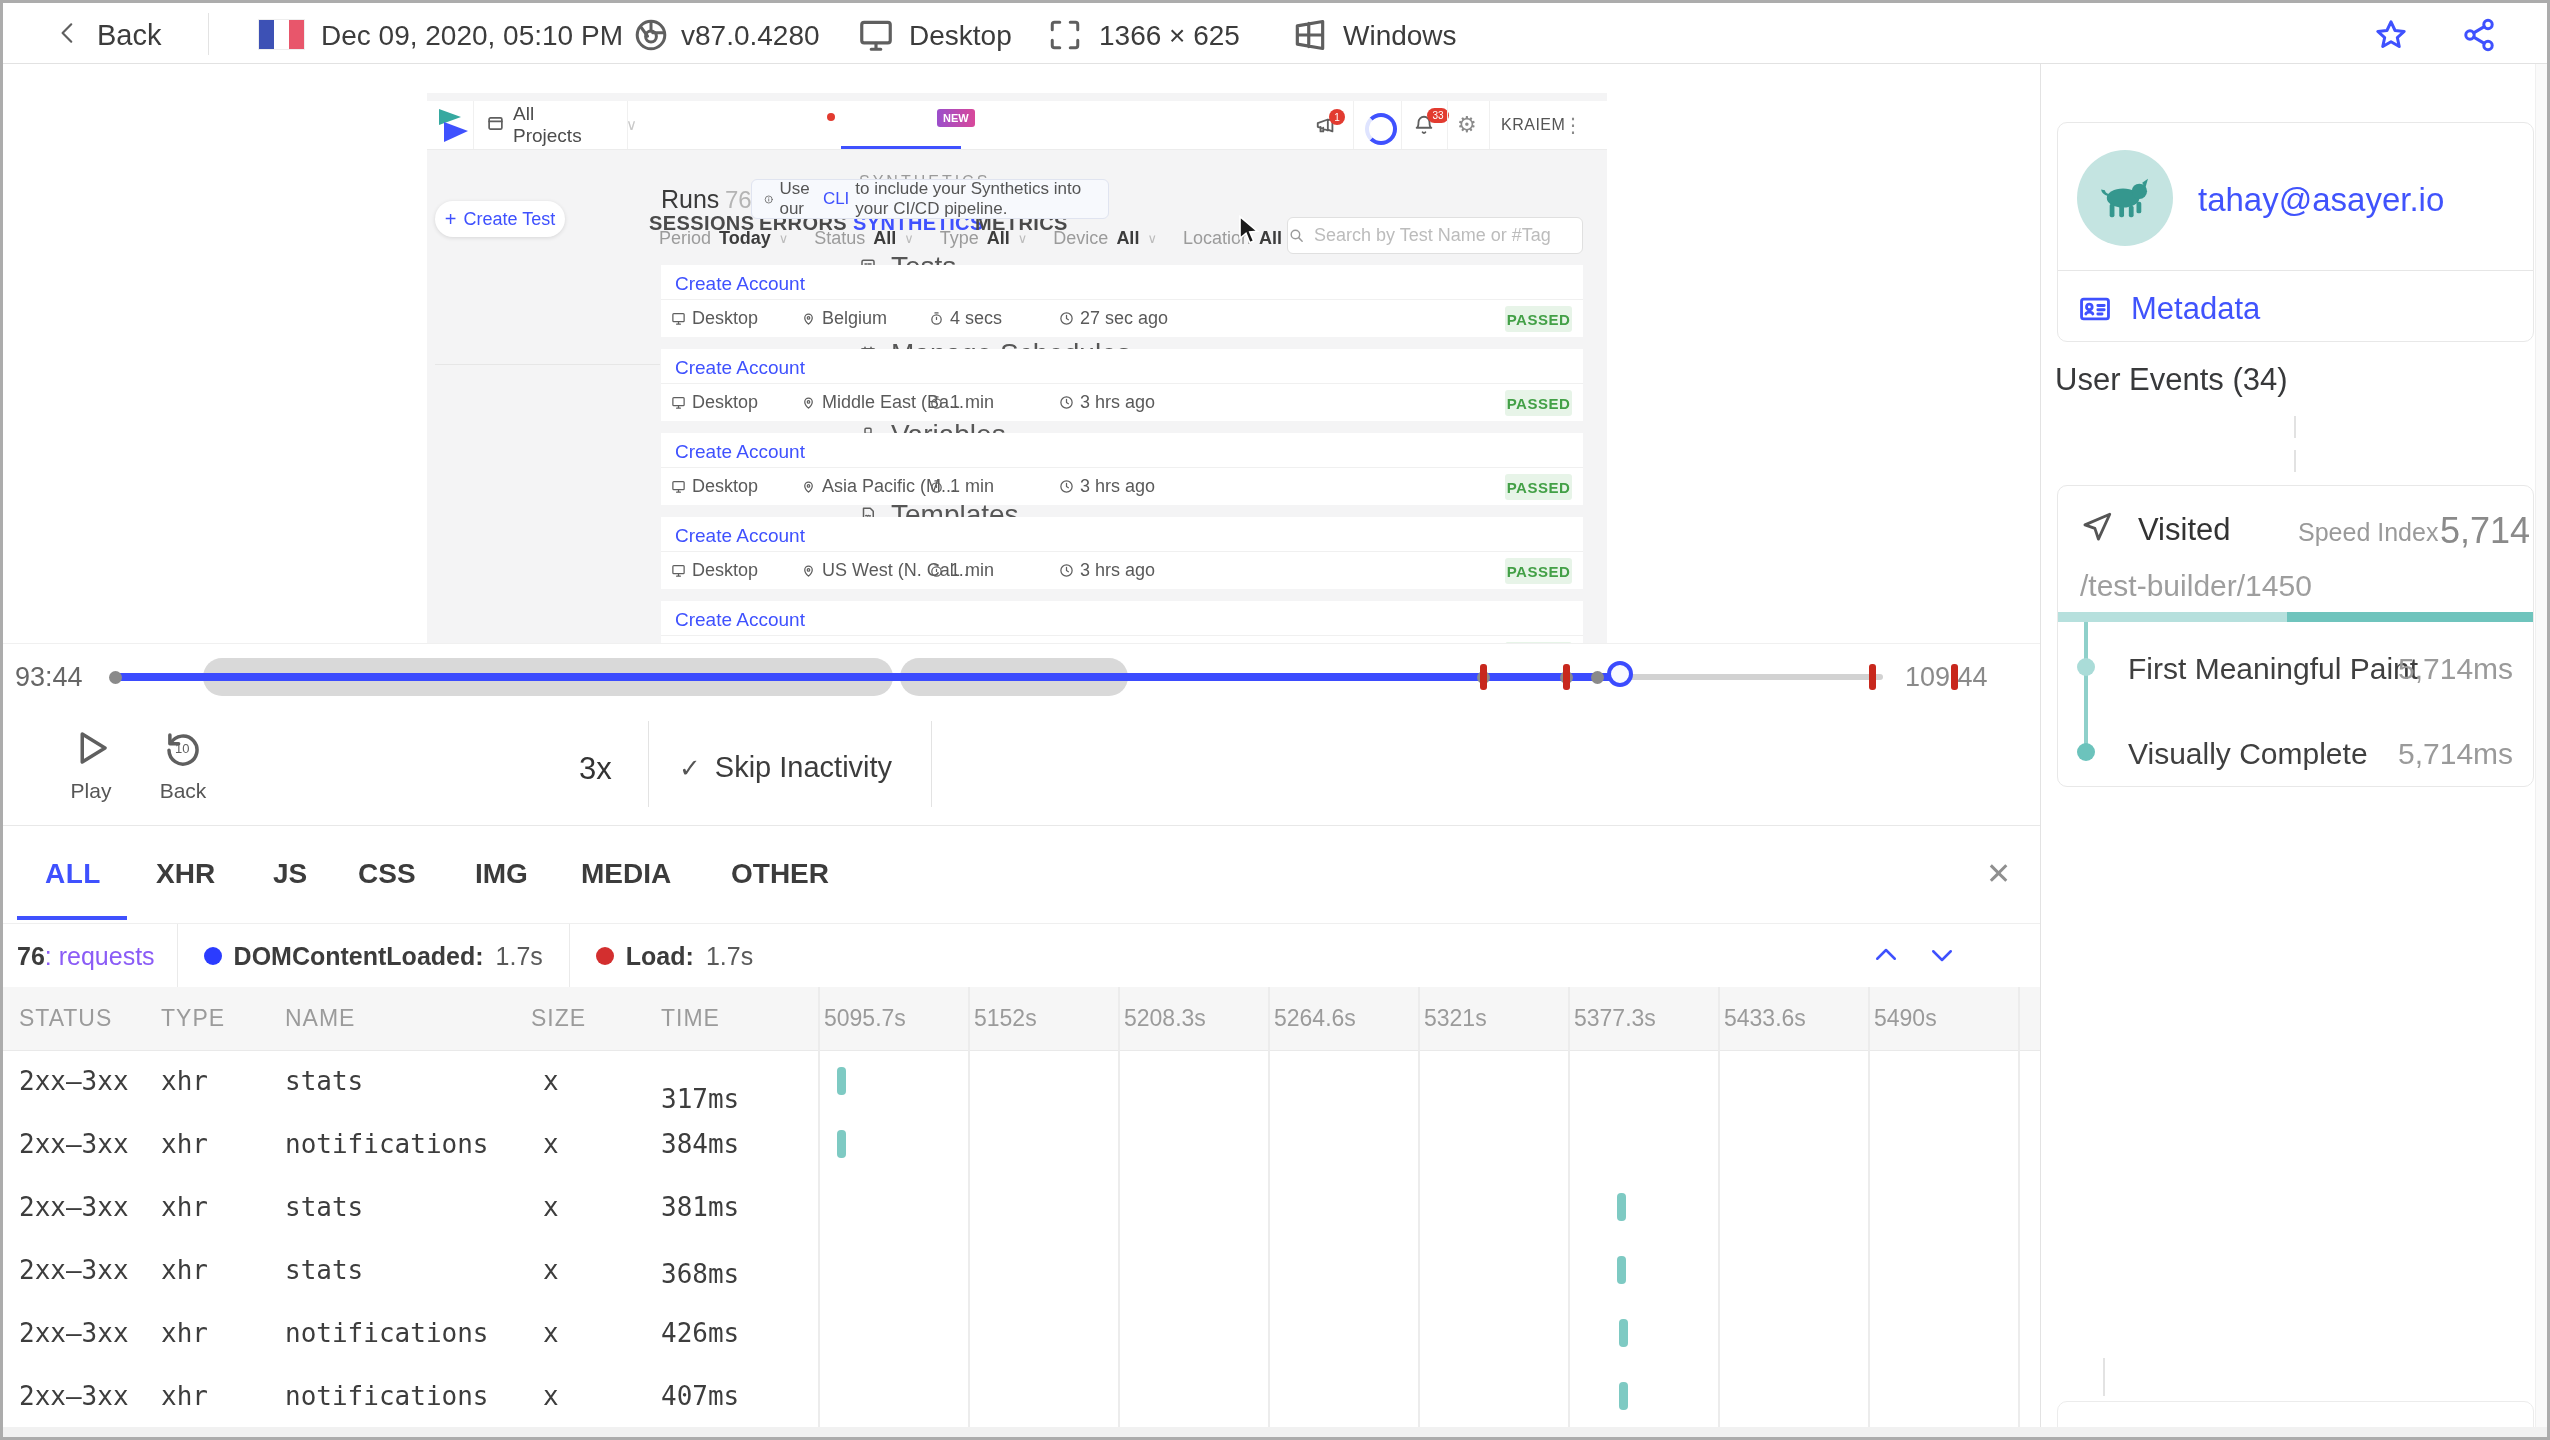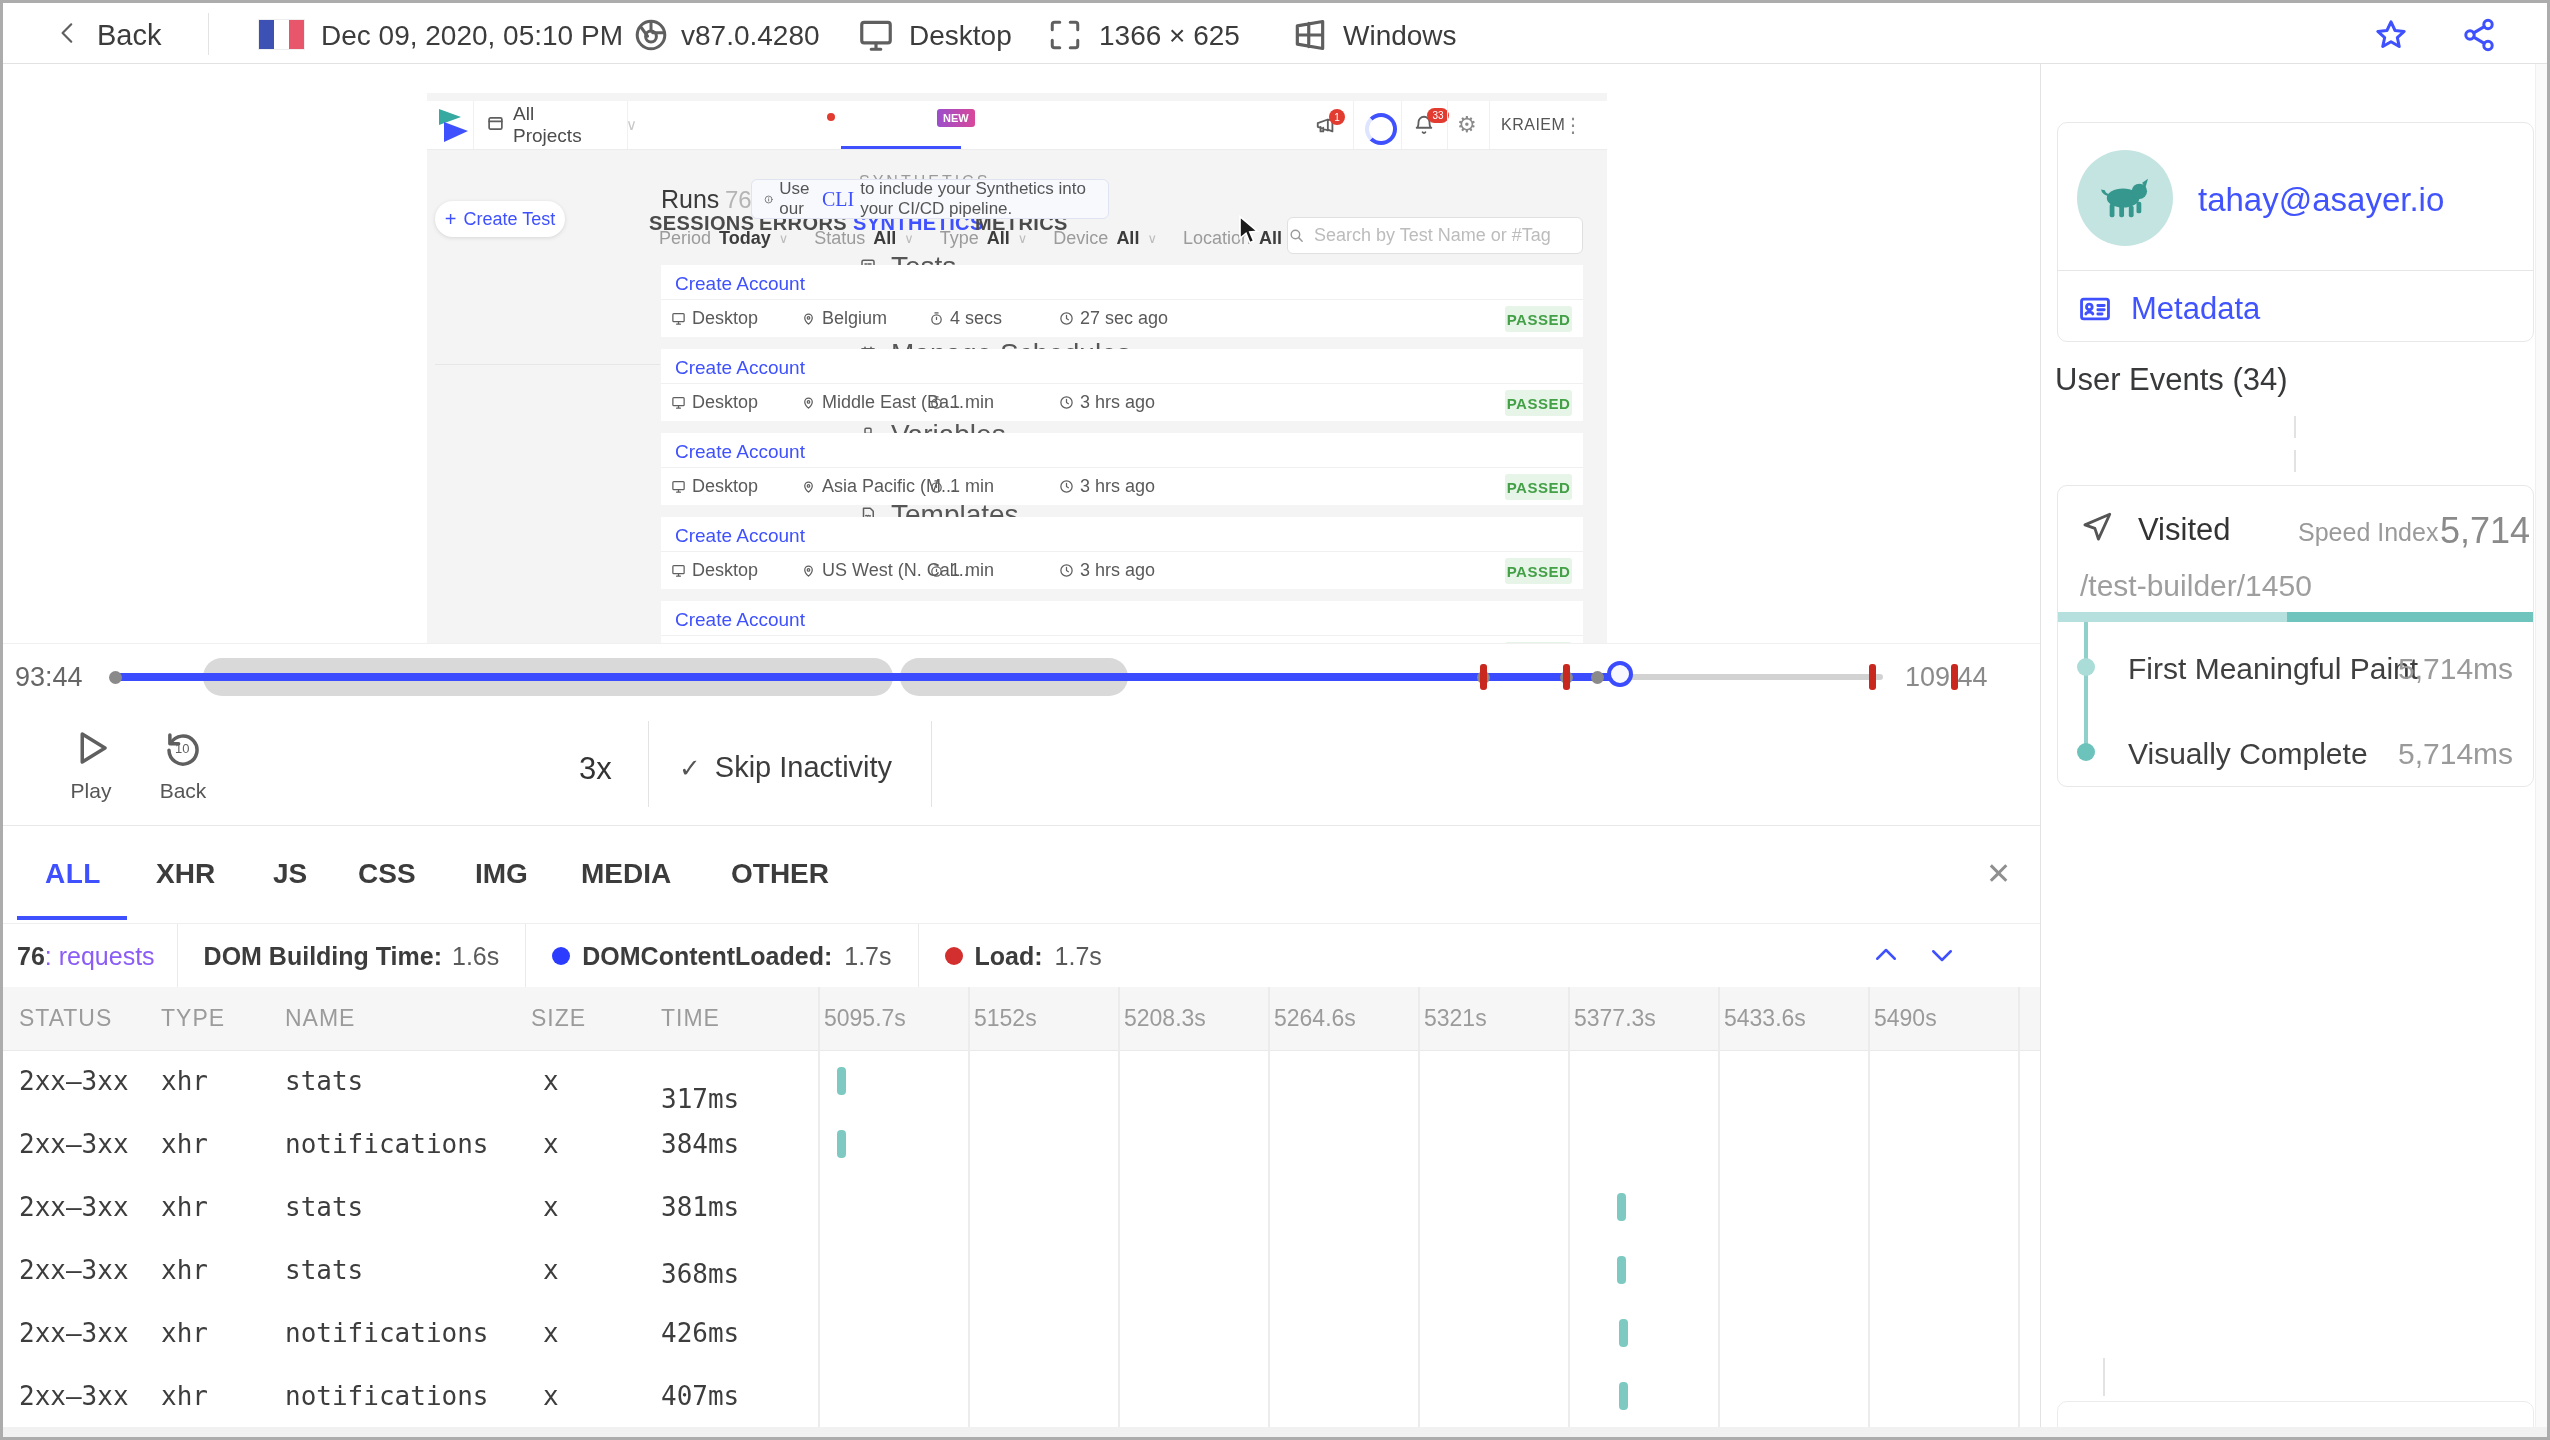--- a/index.html
+++ b/index.html
@@ -209,21 +209,21 @@
       </div>
 
       <span class="abs" style="left:234px;top:92px;font-size:25px;color:#3a3a3a;">Runs</span>
       <span class="abs" style="left:298px;top:93px;font-size:24px;color:#b4b4b4;">76</span>
       <div class="abs flex" style="left:324px;top:86px;width:358px;height:40px;background:#f7f9fd;border:1px solid #e0e4f0;border-radius:6px;padding:0 12px;gap:6px;box-sizing:border-box;">
         <svg class="ic" width="15" height="15" viewBox="0 0 24 24">
             <circle cx="12" cy="12" r="9"></circle>
             <path d="M12 11v5M12 7.5v.5"></path>
           </svg>
         <span style="font-size:17px;color:#555;">Use our</span>
-        <span class="blue" style="font-size:20px;cursor:pointer;font-family:Liberation Serif, serif;">CLI</span>
+        <span class="blue" style="font-size:17px;cursor:pointer;">CLI</span>
         <span style="font-size:17px;color:#555;">to include your Synthetics into your CI/CD pipeline.</span>
       </div>
 
       <div class="abs flex" style="left:232px;top:128px;height:34px;gap:26px;font-size:18px;justify-content:center;">
         <span class="flex" style="gap:8px;cursor:pointer;">
           <span class="gray">Period</span>
           <b class="dark">Today</b>
             <span style="color:#bbb;font-size:13px;">∨</span>
         </span>
         <span class="flex" style="gap:8px;cursor:pointer;">
@@ -546,24 +546,20 @@
       <span class="abs dark" style="left:728px;top:32px;font-size:28px;font-weight:600;cursor:pointer;">OTHER</span>
 
       <span class="abs glyph" style="left:1983px;top:30px;font-size:30px;color:#8f8f8f;cursor:pointer;">✕</span>
     </div>
 
     <div class="abs flex" style="left:0;top:97px;width:2037px;height:64px;border-top:1px solid #efefef;border-bottom:1px solid #efefef;font-size:25px;">
       <div class="flex" style="padding:0 22px 0 14px;height:100%;border-right:1px solid #eaeaea;">
         <b class="dark">76</b>
           <span style="color:#8b5cf6;">: requests</span>
       </div>
-      <div class="flex" style="padding:0 26px;height:100%;border-right:1px solid #eaeaea;gap:10px;">
-        <b class="dark">DOM Building Time:</b>
-          <span style="color:#5a5a5a;">1.6s</span>
-      </div>
       <div class="flex" style="padding:0 26px;height:100%;border-right:1px solid #eaeaea;gap:12px;">
         <span style="width:18px;height:18px;border-radius:50%;background:#2b3cff;display:inline-block;"></span>
         <b class="dark">DOMContentLoaded:</b>
           <span style="color:#5a5a5a;">1.7s</span>
       </div>
       <div class="flex" style="padding:0 26px;height:100%;gap:12px;">
         <span style="width:18px;height:18px;border-radius:50%;background:#d32f2f;display:inline-block;"></span>
         <b class="dark">Load:</b>
           <span style="color:#5a5a5a;">1.7s</span>
       </div>

